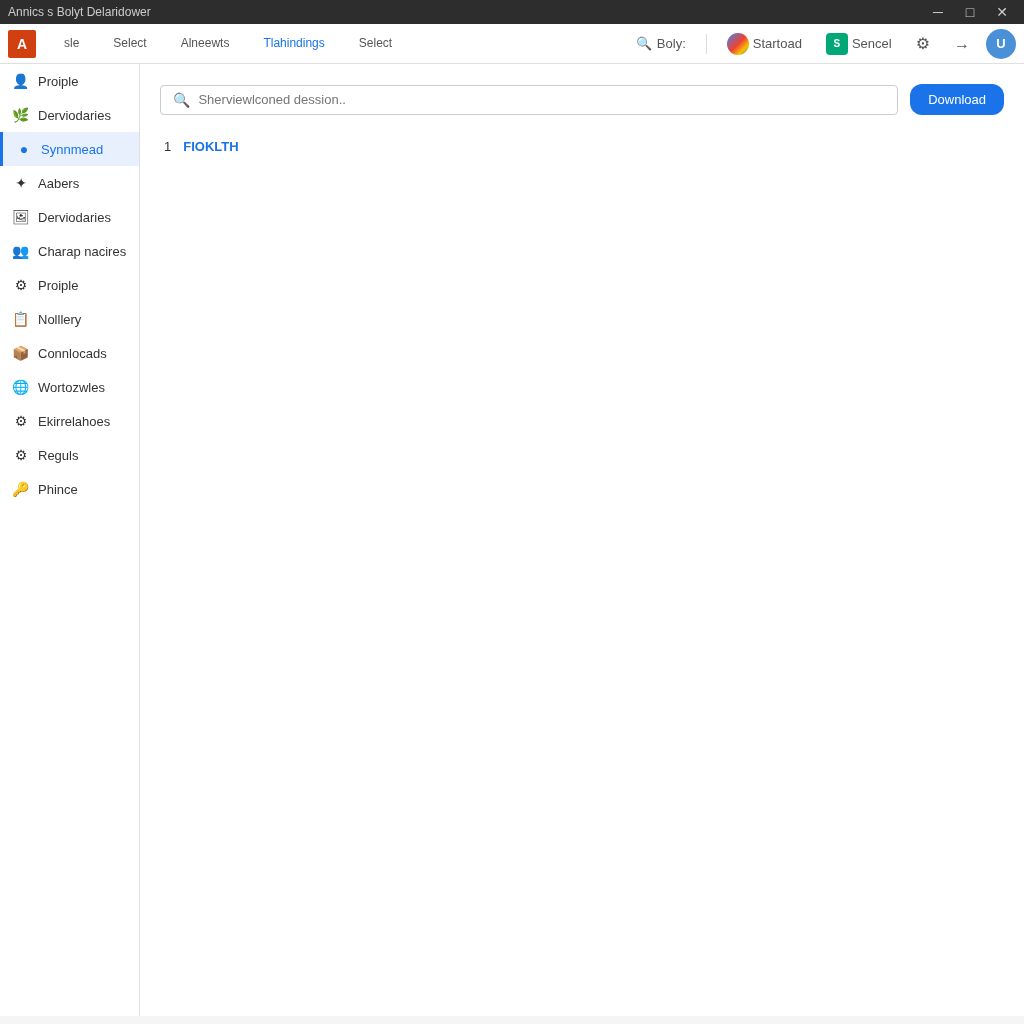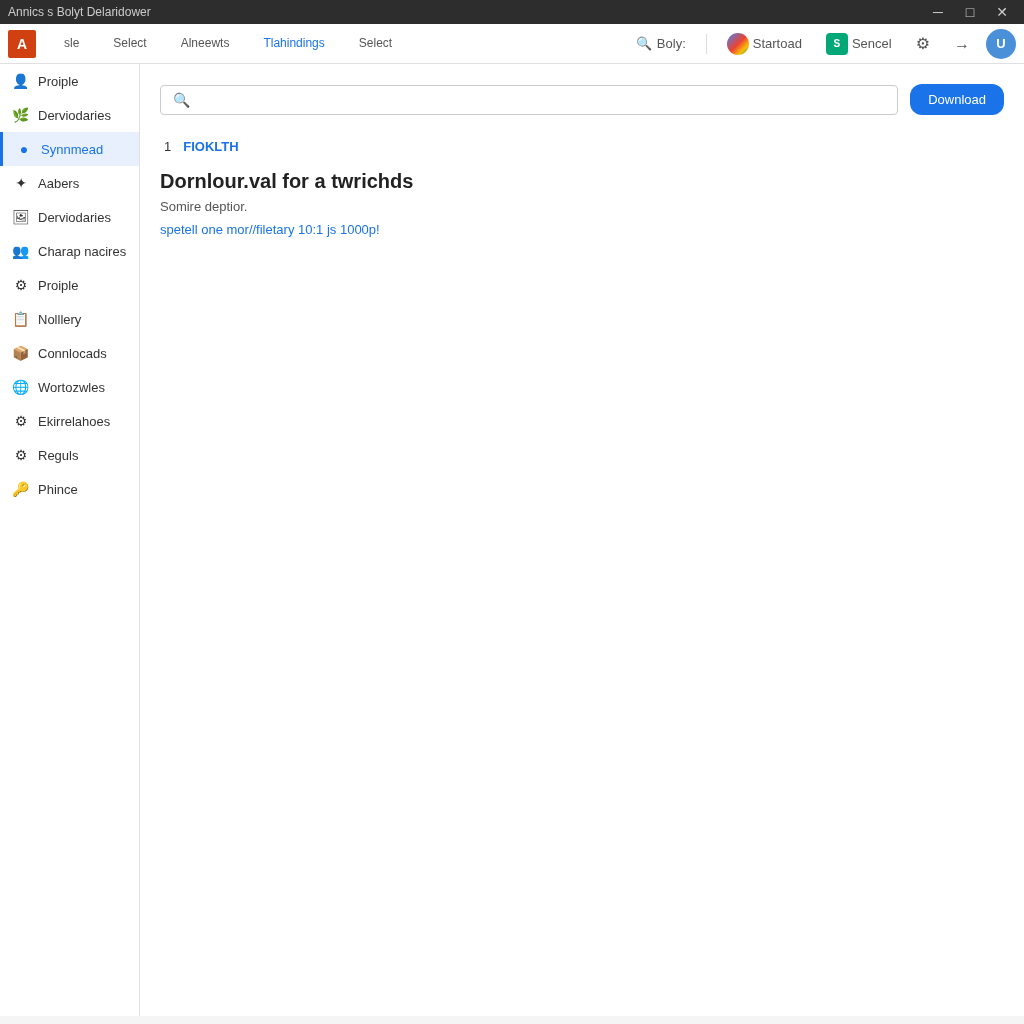--- a/index.html
+++ b/index.html
@@ -310,29 +310,25 @@
       <span class="sidebar-icon">🔑</span>
       <span>Phince</span>
     </div>
   </div>
 
   <div class="content">
 
     <div class="search-area">
       <div class="search-wrapper">
         <span class="search-icon-span">🔍</span>
+        <input type="text" placeholder="Sherviewlconed dession.." style="">
       </div>
       <button class="download-btn">Download</button>
     </div>
 
     <div style="display:flex; align-items:center; margin-bottom: 16px; gap: 8px;">
       <span class="annotation-number">1</span>
       <span class="annotation-label">FIOKLTH</span>
     </div>
 
-    <div>
-      <div class="section-title">Dornlour.val for a twrichds</div>
-      <div class="section-desc">Somire deptior.</div>
-      <a class="section-link">spetell one mor//filetary 10:1 js 1000p!</a>
-    </div>
 
   </div>
 </div>
 
 </body></html>

